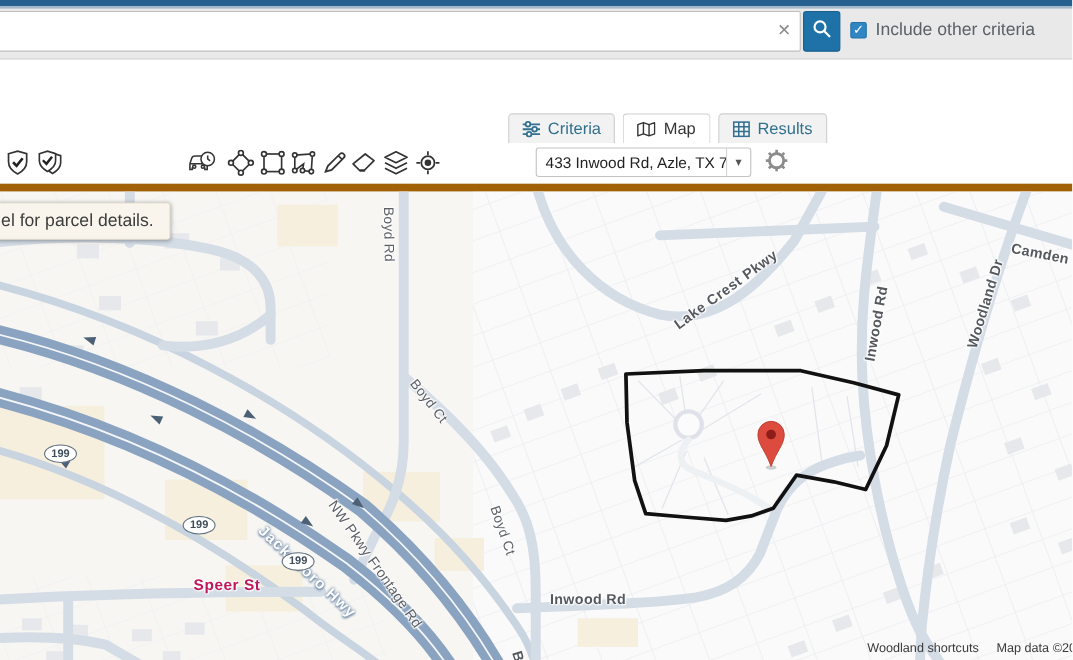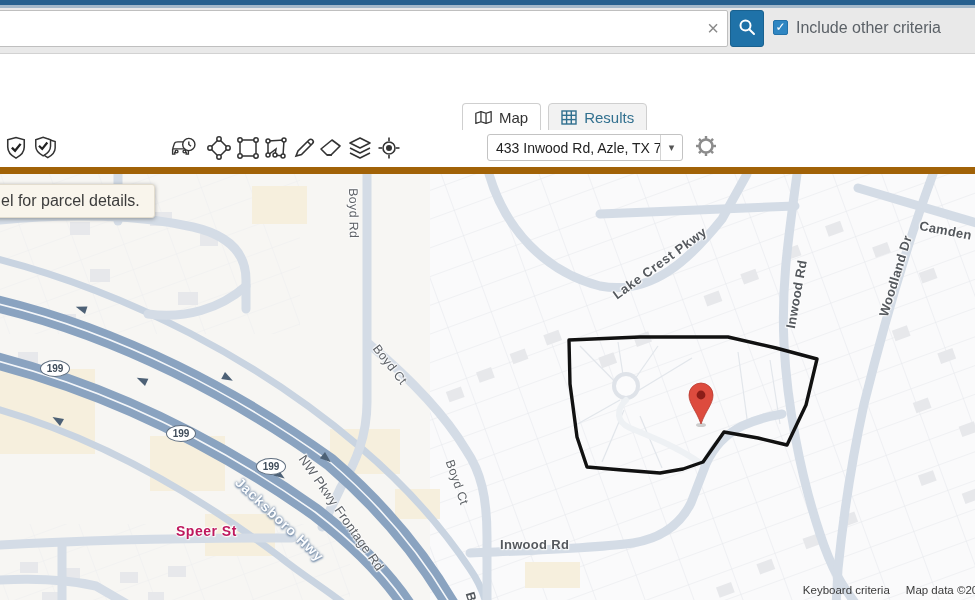--- a/index.html
+++ b/index.html
@@ -66,21 +66,21 @@
   .lbl-speer        { left:176px; top:349px; font-size:14px; color:#be185d; font-weight:bold; letter-spacing:.5px;}
   .lbl-inwood-b     { left:500px; top:363px; font-size:13px; color:#55595e; font-weight:bold;}
   .lbl-inwood-r     { left:783px; top:153px; transform:rotate(-80deg); font-size:13px; color:#55595e; font-weight:bold;}
   .lbl-lakecrest    { left:610px; top:116px; transform:rotate(-36deg); font-size:13px; color:#55595e; font-weight:bold; letter-spacing:.6px;}
   .lbl-woodland     { left:876px; top:140px; transform:rotate(-73deg); font-size:13px; color:#55595e; font-weight:bold;}
   .lbl-camden       { left:921px; top:44px;  transform:rotate(11deg); font-size:13px; color:#55595e; font-weight:bold;}
   .lbl-b            { left:477px; top:416px; transform:rotate(73deg); font-size:13px; color:#55595e; font-weight:bold;}
 
   .shield { position:absolute; width:30px; height:17px; background:#fff;
     border:1.5px solid #5e6d7e; border-radius:50%; display:flex; align-items:center;
-    justify-content:center; font-size:10px; color:#3f4c5a; font-weight:bold; }
+    justify-content:center; font-size:10px; color:#3f4c5a; font-weight:bold;margin-top:44px; }
   .shield-1 { left:40px;  top:186px; }
   .shield-2 { left:166px; top:251px; }
   .shield-3 { left:256px; top:284px; }
 
   .tooltip { position:absolute; left:-10px; top:10px; height:34px; background:#f9f5ec;
     border:1px solid #e3ddcf; border-radius:3px; box-shadow:0 1px 4px rgba(0,0,0,.35);
     display:flex; align-items:center; padding:0 14px 0 10px; font-size:16px; color:#3c3c3c; }
 
   .attrib { position:absolute; right:-16px; bottom:4px; display:flex; gap:16px;
     font-size:11.5px; color:#3a3a3a; white-space:nowrap; }
@@ -102,20 +102,33 @@
           <circle cx="7.5" cy="7.5" r="5" fill="none" stroke="#fff" stroke-width="2"></circle>
           <line x1="11.2" y1="11.2" x2="16" y2="16" stroke="#fff" stroke-width="2" stroke-linecap="round"></line>
         </svg>
       </span>
     </div>
     <div class="chk">✓</div>
     <div class="chk-label">Include other criteria</div>
   </div>
 
   <div class="tabs">
+    <div class="tab">
+      <span>
+        <svg width="16" height="15" viewBox="0 0 16 15" stroke="#31708f" stroke-width="1.6" fill="#fff">
+          <line x1="0" y1="3" x2="16" y2="3"></line>
+            <circle cx="5" cy="3" r="2.1"></circle>
+          <line x1="0" y1="7.5" x2="16" y2="7.5"></line>
+            <circle cx="11" cy="7.5" r="2.1"></circle>
+          <line x1="0" y1="12" x2="16" y2="12"></line>
+            <circle cx="6" cy="12" r="2.1"></circle>
+        </svg>
+      </span>
+      <span>Criteria</span>
+    </div>
     <div class="tab active">
       <span>
         <svg width="17" height="15" viewBox="0 0 20 17" fill="none" stroke="#333" stroke-width="1.5" stroke-linejoin="round">
           <path d="M1 3.5 L7 1.5 L13 3.5 L19 1.5 V13.5 L13 15.5 L7 13.5 L1 15.5 Z"></path>
           <line x1="7" y1="1.5" x2="7" y2="13.5"></line>
           <line x1="13" y1="3.5" x2="13" y2="15.5"></line>
         </svg>
       </span>
       <span>Map</span>
     </div>
@@ -379,18 +392,18 @@
     <div class="lbl lbl-lakecrest">Lake Crest Pkwy</div>
     <div class="lbl lbl-woodland">Woodland Dr</div>
     <div class="lbl lbl-camden">Camden</div>
     <div class="lbl lbl-b">B</div>
 
     <div class="shield shield-1">199</div>
     <div class="shield shield-2">199</div>
     <div class="shield shield-3">199</div>
 
     <div class="attrib">
-      <span>Keyboard criteria</span>
+      <span>Woodland shortcuts</span>
       <span>Map data ©2025</span>
     </div>
   </div>
 
 </div>
 
 </body></html>

